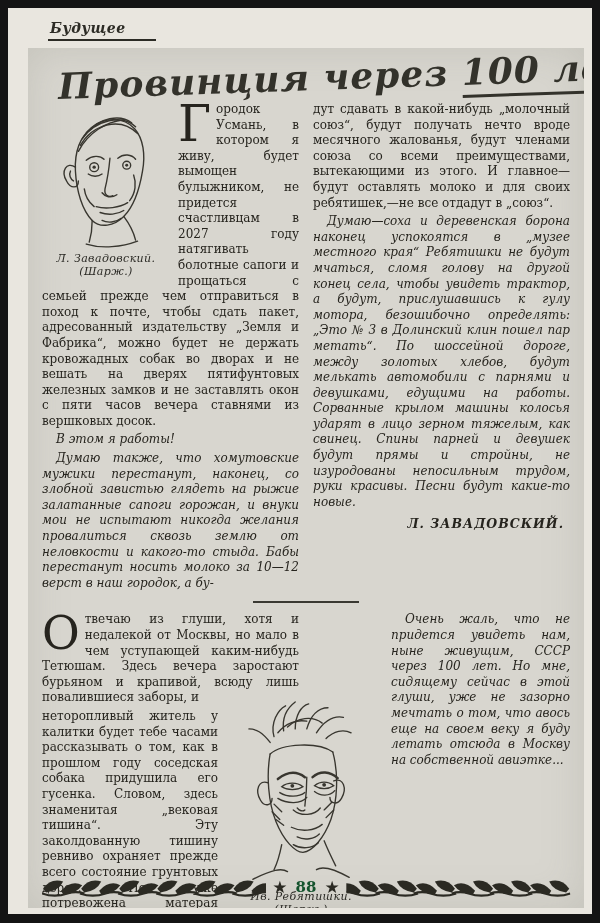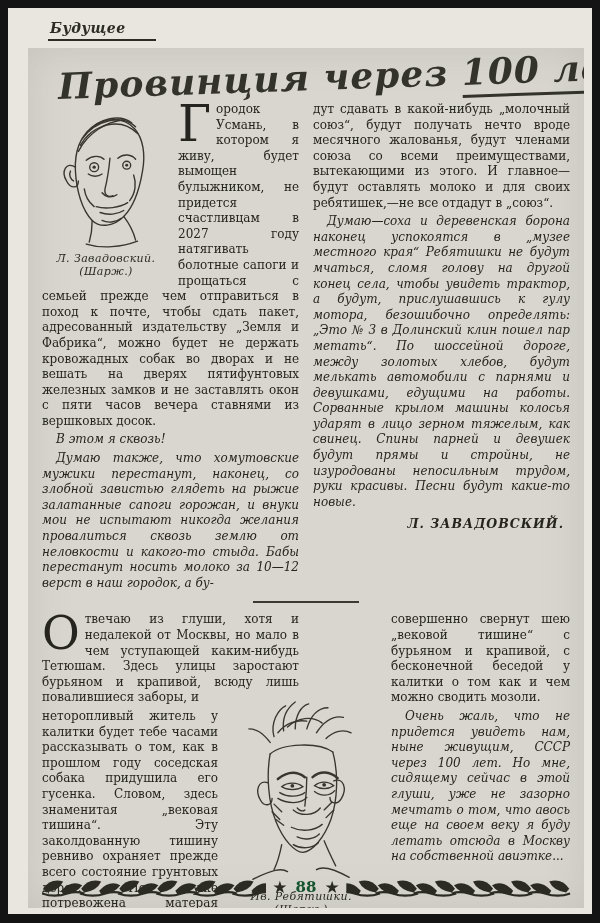--- a/index.html
+++ b/index.html
@@ -120,42 +120,41 @@
             <path d="M50,118 C50,126 49,133 47,140"></path>
             <path d="M82,114 C88,122 92,130 94,138"></path>
             <path d="M44,142 C60,147 80,145 96,139"></path>
           </svg>
           <figcaption class="figcap">
             <div>Л. Завадовский.</div>
             <div>(Шарж.)</div>
           </figcaption>
         </figure>
         <p><span class="dropcap">Г</span><span>ородок Усмань, в котором я живу, будет вымощен булыжником, не придется счастливцам в 2027 году натягивать болотные сапоги и прощаться с семьей прежде чем отправиться в поход к почте, чтобы сдать пакет, адресованный издательству „Земля и Фабрика“, можно будет не держать кровожадных собак во дворах и не вешать на дверях пятифунтовых железных замков и не заставлять окон с пяти часов вечера ставнями из вершковых досок.</span></p>
-        <p class="ind">В этом я сквозь!</p>
+        <p class="ind">В этом я работы!</p>
         <p class="ind">Думаю также, что хомутовские мужики перестанут, наконец, со злобной завистью глядеть на рыжие залатанные сапоги горожан, и внуки мои не испытают никогда желания провалиться сквозь землю от неловкости и какого-то стыда. Бабы перестанут носить молоко за 10—12 верст в наш городок, а бу-</p>
       </div>
       <div class="col">
         <p>дут сдавать в какой-нибудь „молочный союз“, будут получать нечто вроде месячного жалованья, будут членами союза со всеми преимуществами, вытекающими из этого. И главное—будут оставлять молоко и для своих ребятишек,—не все отдадут в „союз“.</p>
         <p class="ind">Думаю—соха и деревенская борона наконец успокоятся в „музее местного края“ Ребятишки не будут мчаться, сломя голову на другой конец села, чтобы увидеть трактор, а будут, прислушавшись к гулу мотора, безошибочно определять: „Это № 3 в Долинский клин пошел пар метать“. По шоссейной дороге, между золотых хлебов, будут мелькать автомобили с парнями и девушками, едущими на работы. Сорванные крылом машины колосья ударят в лицо зерном тяжелым, как свинец. Спины парней и девушек будут прямы и стройны, не изуродованы непосильным трудом, руки красивы. Песни будут какие-то новые.</p>
         <div class="sig1">Л. ЗАВАДОВСКИЙ.</div>
       </div>
     </div>
 
     <div class="divider"></div>
 
     <div class="cols art2">
       <div class="col">
-        <p><span class="dropcap o">О</span><span>твечаю из глуши, хотя и недалекой от Москвы, но мало в чем уступающей каким-нибудь Тетюшам. Здесь улицы заростают бурьяном и крапивой, всюду лишь повалившиеся заборы, и</span></p>
+        <p><span class="dropcap o">О</span><span>твечаю из глуши, хотя и недалекой от Москвы, но мало в чем уступающей каким-нибудь Тетюшам. Здесь вечера заростают бурьяном и крапивой, всюду лишь повалившиеся заборы, и</span></p>
         <div class="narrowL">
           <p>неторопливый житель у калитки будет тебе часами рассказывать о том, как в прошлом году соседская собака придушила его гусенка. Словом, здесь знаменитая „вековая тишина“. Эту заколдованную тишину ревниво охраняет прежде всего состояние грунтовых дорог. Но уже потревожена матерая одичалость и косность. Обыватель из-за поваленного плетня, задравши голову, ежедневно утром и вече-</p>
         </div>
       </div>
       <div class="col">
         <div class="indentR">
-          <p>совершенно свернут шею „вековой тишине“ с бурьяном и крапивой, с бесконечной беседой у калитки о том как и чем можно сводить мозоли.</p>
           <p class="ind">Очень жаль, что не придется увидеть нам, ныне живущим, СССР через 100 лет. Но мне, сидящему сейчас в этой глуши, уже не зазорно мечтать о том, что авось еще на своем веку я буду летать отсюда в Москву на собственной авиэтке...</p>
 
         </div>
       </div>
 
       <figure class="fig2">
         <svg class="sketch" viewBox="0 0 160 195">
           <path d="M52,38 C48,24 56,10 64,6"></path>
           <path d="M62,32 C60,18 66,8 74,2"></path>
           <path d="M74,30 C74,16 80,6 88,4"></path>

